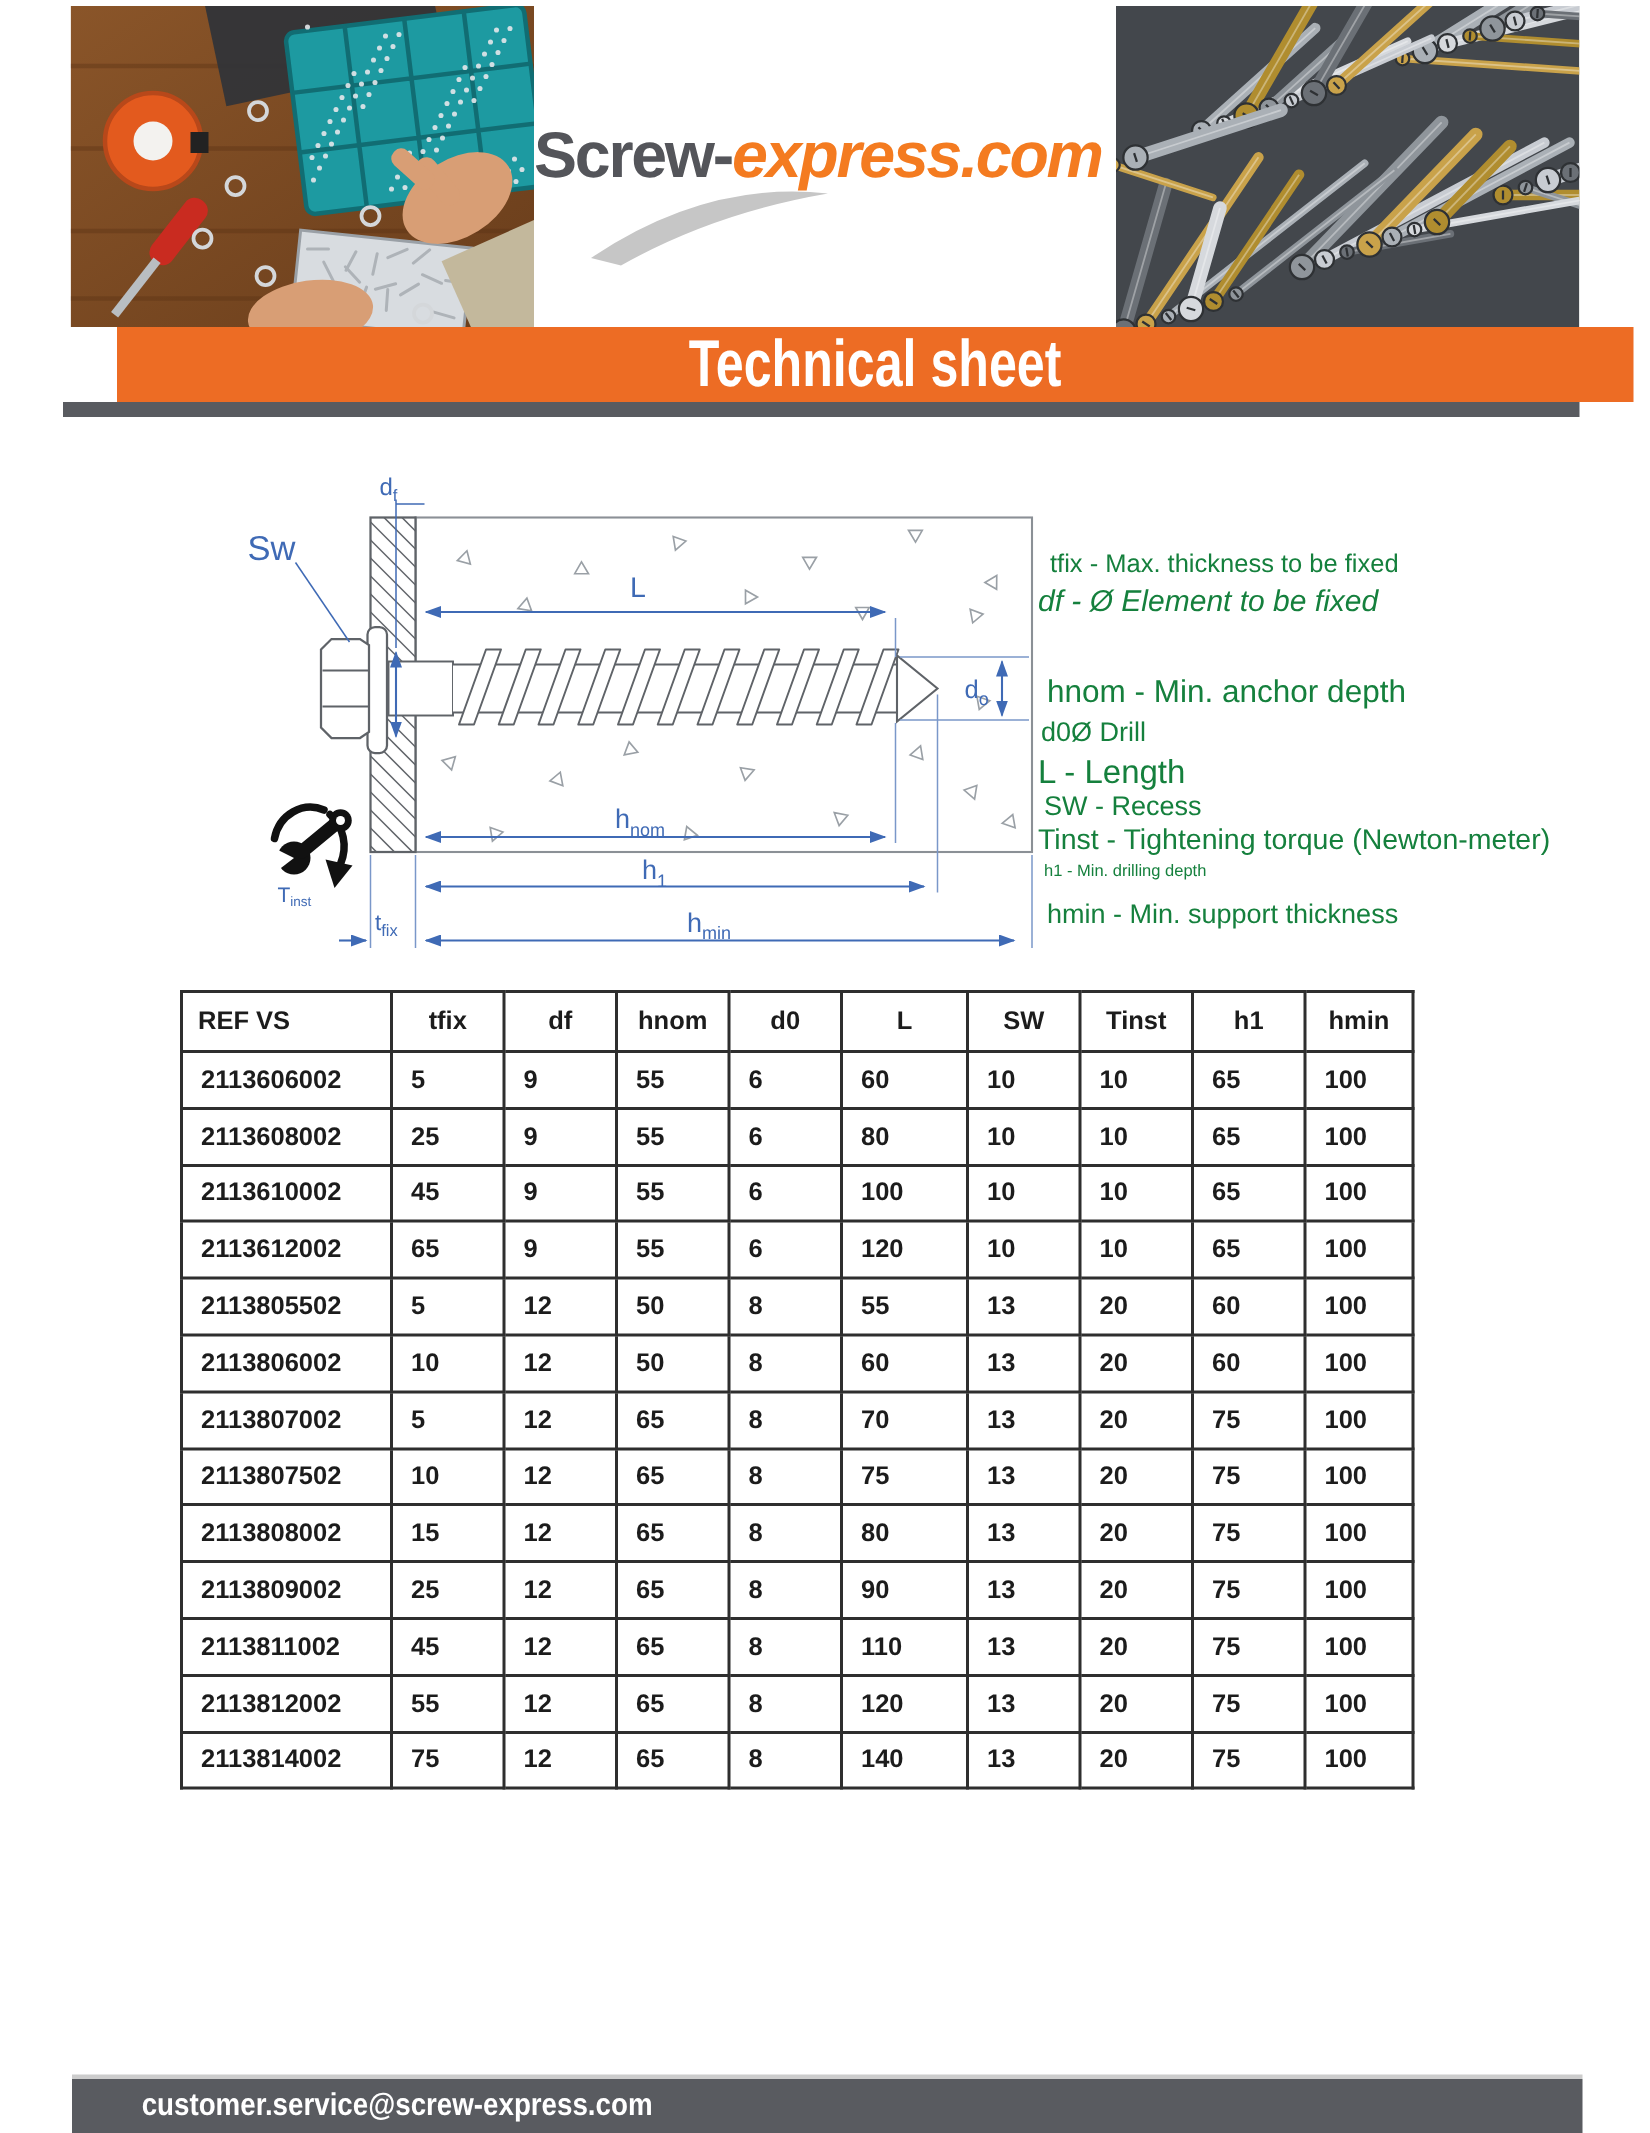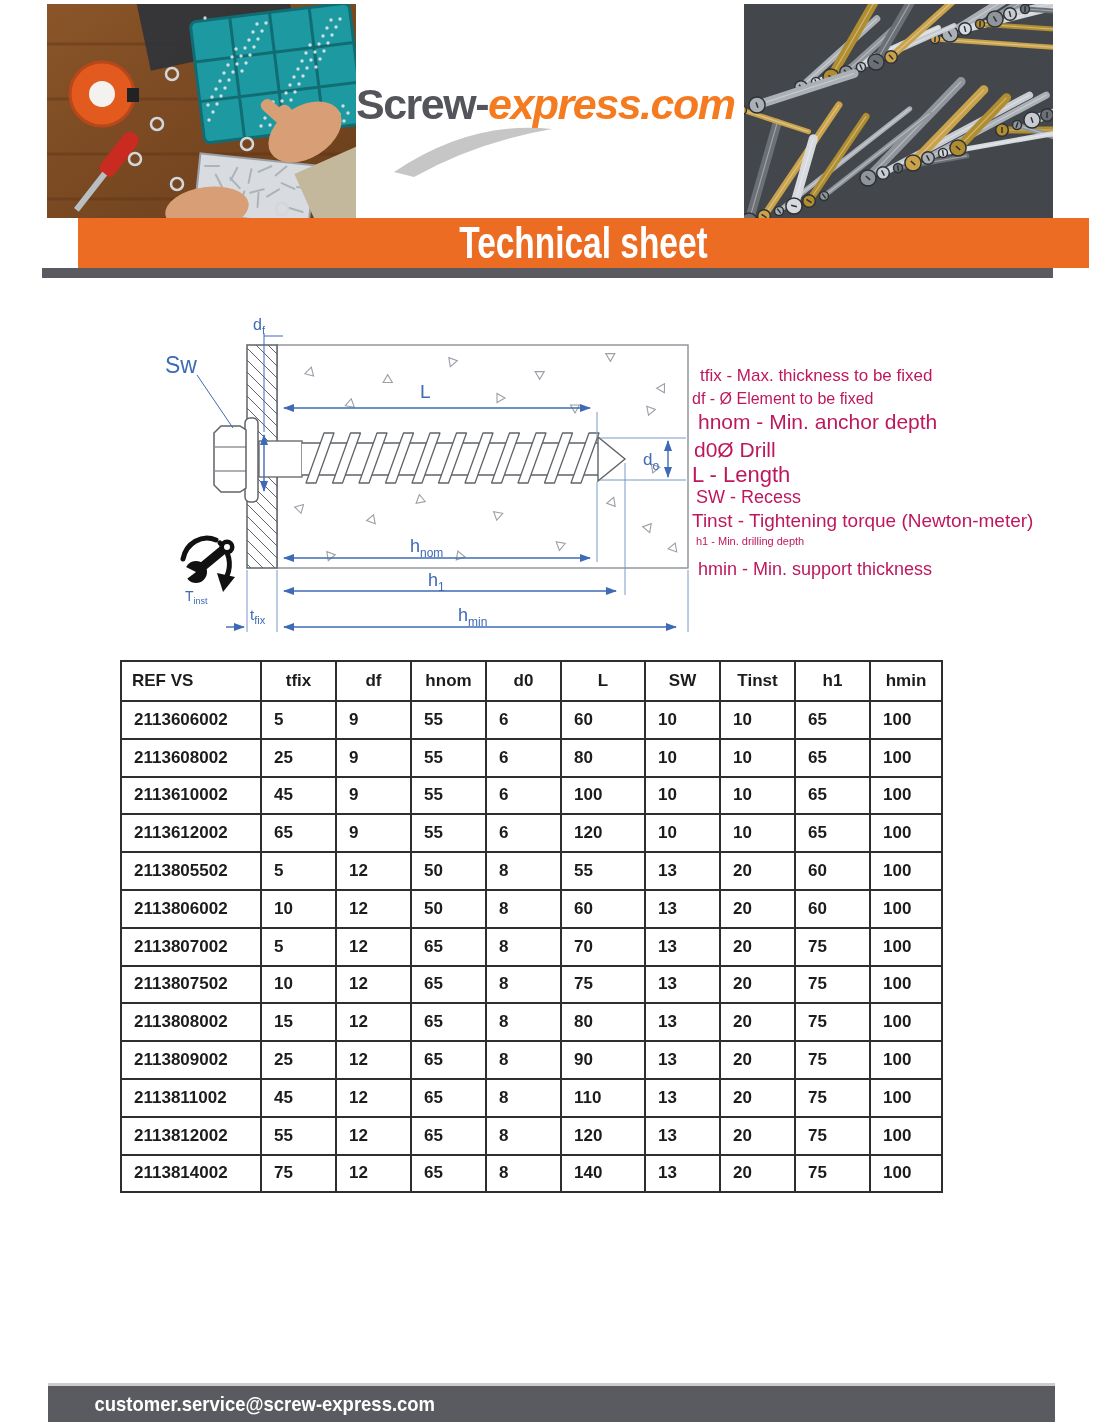--- a/index.html
+++ b/index.html
@@ -17,21 +17,21 @@
   .swoosh{position:absolute;left:0;top:0;}
   .banner{position:absolute;left:42px;top:218px;width:1011px;height:50px;background:#ed6c24;
           display:flex;align-items:center;justify-content:center;margin-left:36px;}
   .banner-title{color:#fff;font-weight:bold;font-size:44px;transform:scaleX(.76);
                 transform-origin:center;white-space:nowrap;letter-spacing:0;}
   .banner-under{position:absolute;left:42px;top:268px;width:1011px;height:10px;background:#595b60;}
   
   .diagram{position:absolute;left:140px;top:300px;width:560px;height:350px;}
   .dimtext{fill:#3f6ab5;}
   
-  .legend{position:absolute;left:692px;top:366px;width:370px;z-index:2;color:#be185d;}
+  .legend{position:absolute;left:692px;top:366px;width:370px;z-index:2;color:#15803d;}
   .legend div{white-space:nowrap;}
   
   .table-wrap{position:absolute;left:104px;top:660px;padding-left:16px;}
   table{border-collapse:collapse;table-layout:fixed;width:821px;}
   th,td{border:2px solid #2e2e2e;font-weight:bold;font-size:17px;color:#1c1c1c;
         overflow:hidden;white-space:nowrap;}
   th{height:36px;text-align:center;}
   th.first{text-align:left;padding-left:10px;}
   td{height:33.8px;text-align:left;padding-left:12px;}
   
@@ -481,23 +481,23 @@
     <text class="dimtext" x="643" y="465" font-size="17"><tspan>d</tspan><tspan dy="5" font-size="12">o</tspan></text>
     <text class="dimtext" x="410" y="552" font-size="18"><tspan>h</tspan><tspan dy="5" font-size="12">nom</tspan></text>
     <text class="dimtext" x="428" y="586" font-size="18"><tspan>h</tspan><tspan dy="5" font-size="12">1</tspan></text>
     <text class="dimtext" x="458" y="621" font-size="18"><tspan>h</tspan><tspan dy="5" font-size="12">min</tspan></text>
     <text class="dimtext" x="250" y="620" font-size="15"><tspan>t</tspan><tspan dy="4" font-size="11">fix</tspan></text>
     <text class="dimtext" x="185" y="601" font-size="14"><tspan>T</tspan><tspan dy="3" font-size="9">inst</tspan></text>
   </svg>
 
   <div class="legend" id="legend">
       <div style="font-size: 17px; height: 24px; padding-left: 8px;">tfix - Max. thickness to be fixed</div>
-      <div style="font-size: 16px; height: 20px; padding-left: 0px;">df - Ø Element to be fixed</div>
-      <div style="font-size: 21px; height: 28px; padding-left: 6px;">hnom - Min. anchor depth</div>
-      <div style="font-size: 21px; height: 24px; padding-left: 2px;">d0Ø Drill</div>
+      <div style="font-size: 20px; height: 20px; padding-left: 0px; font-style: italic;">df - Ø Element to be fixed</div>
+      <div style="font-size: 21px; height: 28px; padding-left: 6px; margin-top: 40px;">hnom - Min. anchor depth</div>
+      <div style="font-size: 18px; height: 24px; padding-left: 2px;">d0Ø Drill</div>
       <div style="font-size: 22px; height: 25px; padding-left: 0px;">L - Length</div>
       <div style="font-size: 18px; height: 23px; padding-left: 4px;">SW - Recess</div>
       <div style="font-size: 19px; height: 25px; padding-left: 0px;">Tinst - Tightening torque (Newton-meter)</div>
       <div style="font-size: 11px; height: 24px; padding-left: 4px;">h1 - Min. drilling depth</div>
       <div style="font-size: 18px; height: 24px; padding-left: 6px;">hmin - Min. support thickness</div>
     </div>
 
   <div class="table-wrap">
     <table id="spec-table">
       <colgroup>

